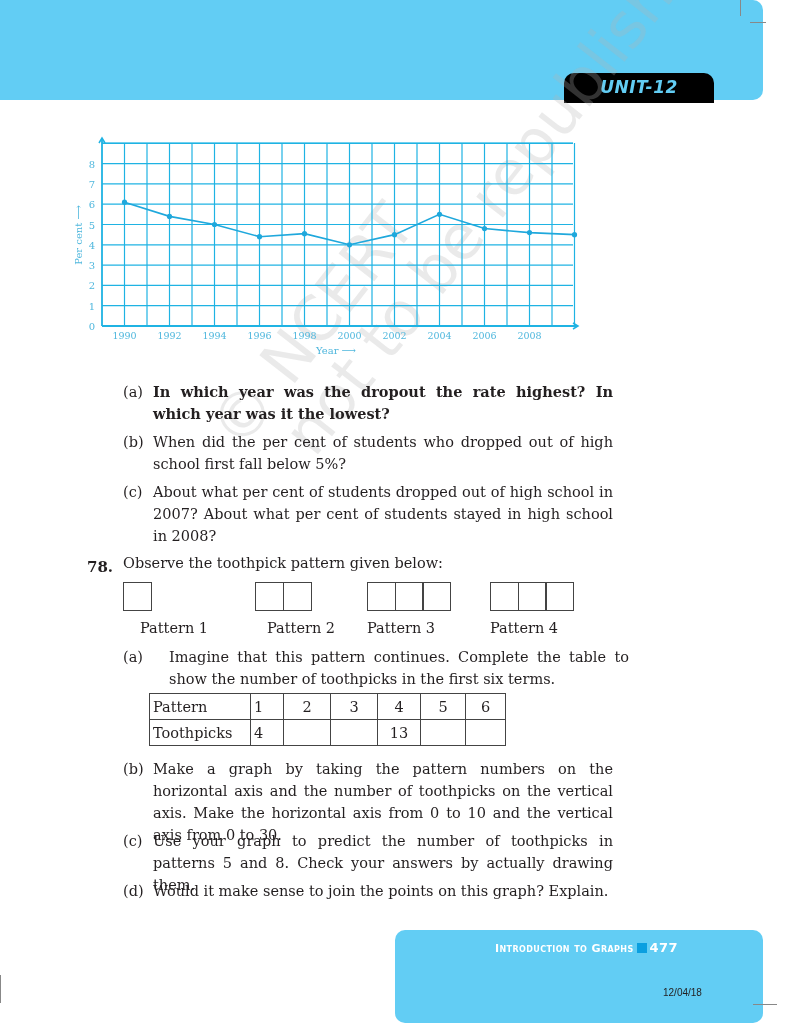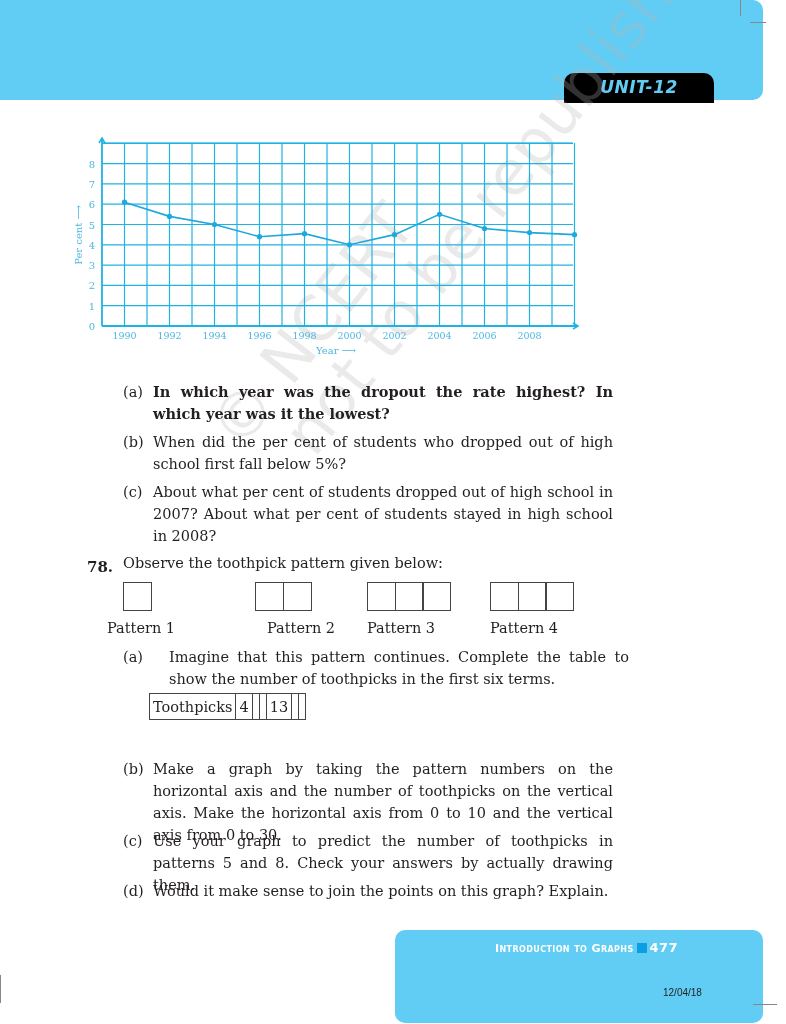--- a/index.html
+++ b/index.html
@@ -143,38 +143,47 @@
   <div class="sq"></div>
   <div class="sq"></div>
   <div class="sq"></div>
 </div>
 <div class="pattern" style="left:490px;">
   <div class="sq"></div>
   <div class="sq"></div>
   <div class="sq"></div>
 </div>
 
-<div class="plabel" style="left:107px;">Pattern 1</div>
+<div class="plabel" style="left:140px;">Pattern 1</div>
 <div class="plabel" style="left:267px;">Pattern 2</div>
 <div class="plabel" style="left:367px;">Pattern 3</div>
 <div class="plabel" style="left:490px;">Pattern 4</div>
 
 <div class="q" style="left:123px;top:646px;width:490px;">
   <span class="lbl">(a)</span>
   <div class="txt" style="width:460px;margin-left:16px;">Imagine that this pattern continues. Complete the table to show the number of toothpicks in the first six terms.</div>
 </div>
 
 <table class="tp">
   <tbody>
+      <tr>
+    <td style="width:94px;">Pattern</td>
+    <td style="width:26px;text-align:left;">1</td>
+    <td style="width:40px;text-align:center;">2</td>
+    <td style="width:40px;text-align:center;">3</td>
+    <td style="width:36px;text-align:center;">4</td>
+    <td style="width:38px;text-align:center;">5</td>
+    <td style="width:33px;text-align:center;">6</td>
+  </tr>
   <tr>
     <td>Toothpicks</td>
     <td>4</td>
     <td></td>
     <td></td>
-    <td style="text-align:left;">13</td>
+    <td style="text-align:center;">13</td>
     <td></td>
     <td></td>
   </tr>
 </tbody>
   </table>
 
 <div class="q" style="left:123px;top:758px;width:490px;">
   <span class="lbl">(b)</span>
   <div class="txt" style="width:460px;">Make a graph by taking the pattern numbers on the horizontal axis and the number of toothpicks on the vertical axis. Make the horizontal axis from 0 to 10 and the vertical axis from 0 to 30.</div>
 </div>

